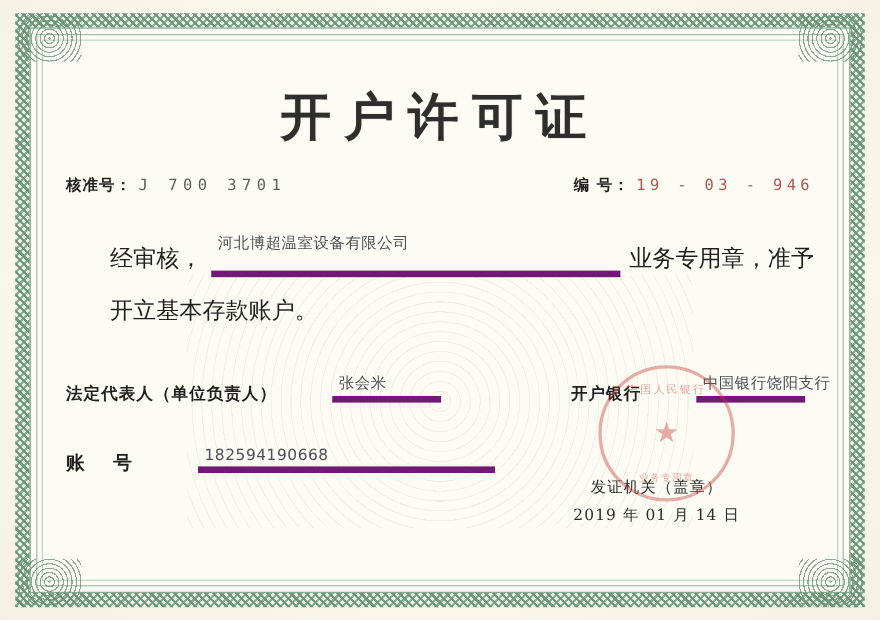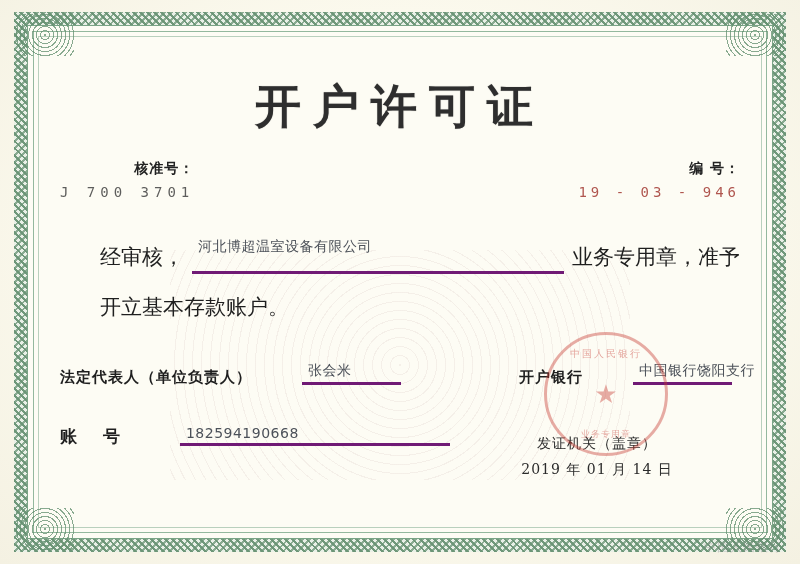--- a/index.html
+++ b/index.html
@@ -121,23 +121,22 @@
   .row-codes {
     display: flex;
     justify-content: space-between;
     align-items: baseline;
     margin-top: 22px;
     font-size: 14px;
     font-family: "DejaVu Serif", "Liberation Serif", serif;
   }
   .code-left, .code-right {
     display: flex;
-    align-items: flex-end;
+    align-items: center;
     gap: 6px;
-    flex-direction: column;
   }
   .code-label { color: #222; font-weight: 600; letter-spacing: 1px; }
   .code-value {
     color: #3b3b3b;
     letter-spacing: 5px;
     font-family: "DejaVu Sans Mono", "Liberation Mono", monospace;
     font-size: 14px;
     opacity: .82;
   }
   .code-value.red {
@@ -154,39 +153,40 @@
     color: #1f1f1f;
   }
   .line-1 {
     display: flex;
     align-items: flex-end;
     white-space: nowrap;
   }
   .lead-indent { padding-left: 40px; }
   .blank-fill {
     flex: 1 1 auto;
-    border-bottom: 3px solid #701a75;
+    border-bottom: 6px solid #701a75;
     margin: 0 8px 6px 8px;
     position: relative;
     min-width: 40px;
     height: 26px;
   }
   .fill-text {
     position: absolute;
     left: 6px;
     bottom: 2px;
     font-size: 14px;
     color: #4c5159;
     letter-spacing: 0.5px;
     white-space: nowrap;
     font-family: "DejaVu Sans", "Liberation Sans", sans-serif;
   }
   .line-2 {
     padding-left: 40px;
     margin-top: 4px;
+    font-family: Liberation Mono, monospace;
   }
 
   .field-row {
     display: flex;
     align-items: flex-end;
     margin-top: 30px;
     font-family: "DejaVu Serif", "Liberation Serif", serif;
     font-size: 15px;
     color: #1f1f1f;
     gap: 42px;

